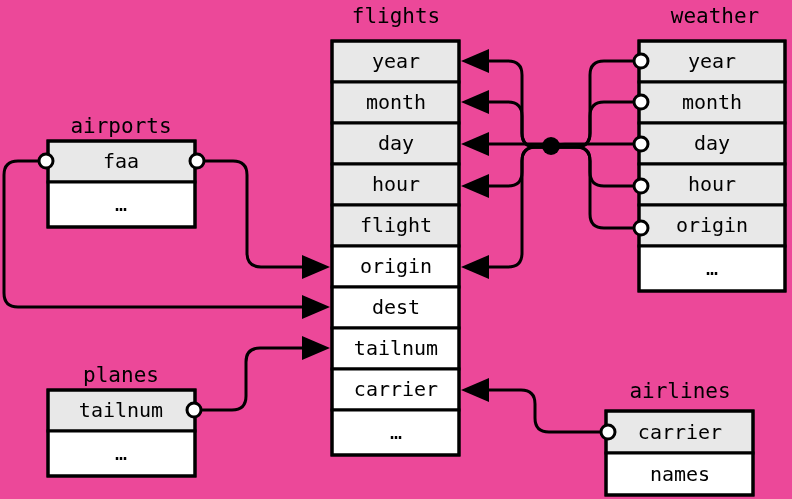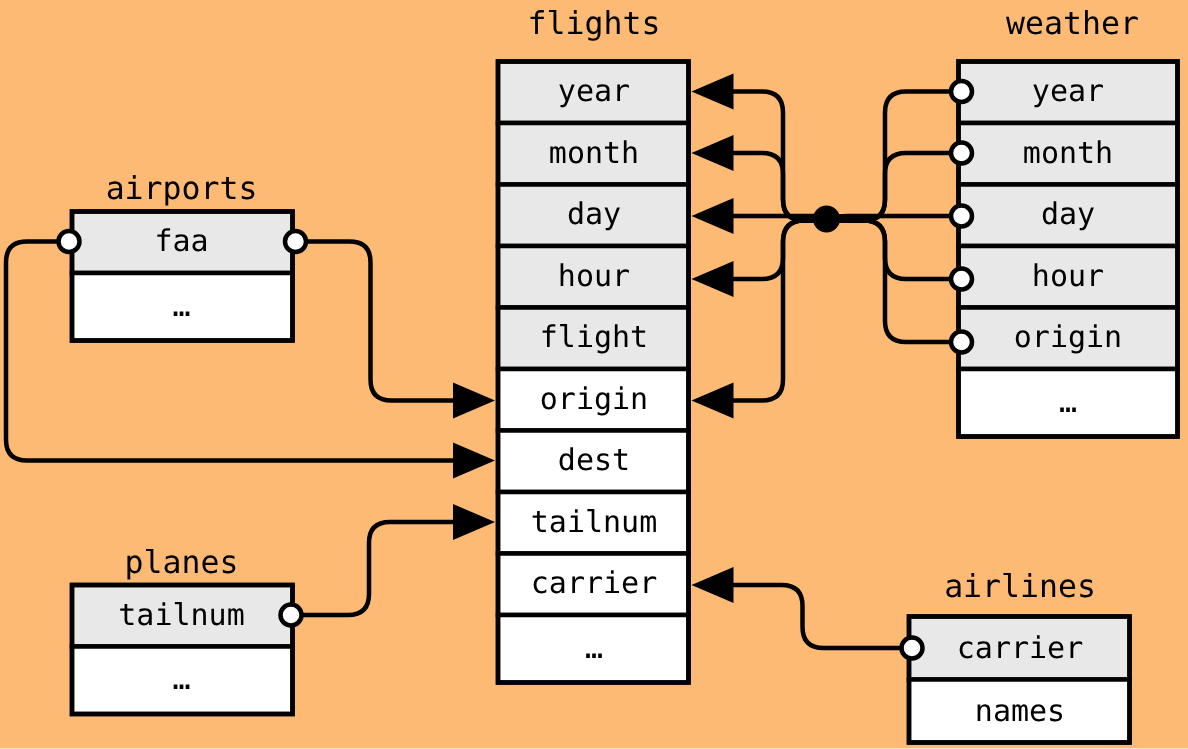--- a/index.html
+++ b/index.html
@@ -4,21 +4,21 @@
 <style>
   html, body {
     margin: 0;
     padding: 0;
     background: #ffffff;
   }
   #diagram-root {
     position: relative;
     width: 792px;
     height: 499px;
-    background: #fdba74;
+    background: #ec4899;
     font-family: "DejaVu Sans Mono", "Liberation Mono", monospace;
     overflow: hidden;
   }
   svg.canvas {
     position: absolute;
     left: 0;
     top: 0;
     width: 792px;
     height: 499px;
   }

